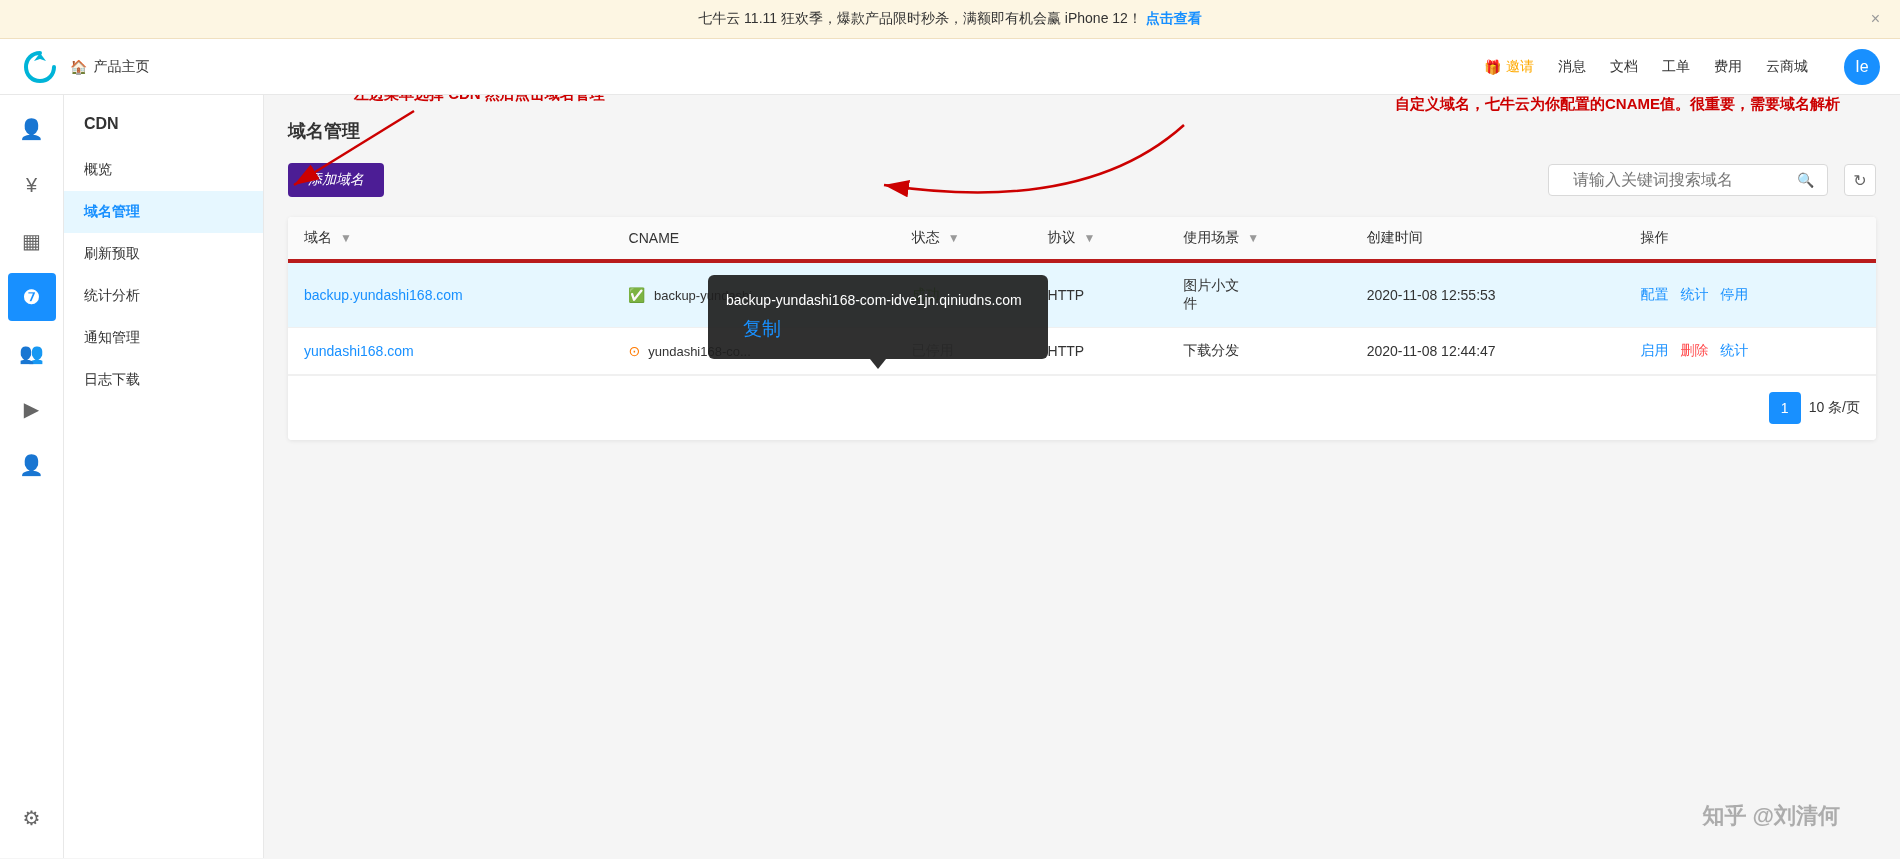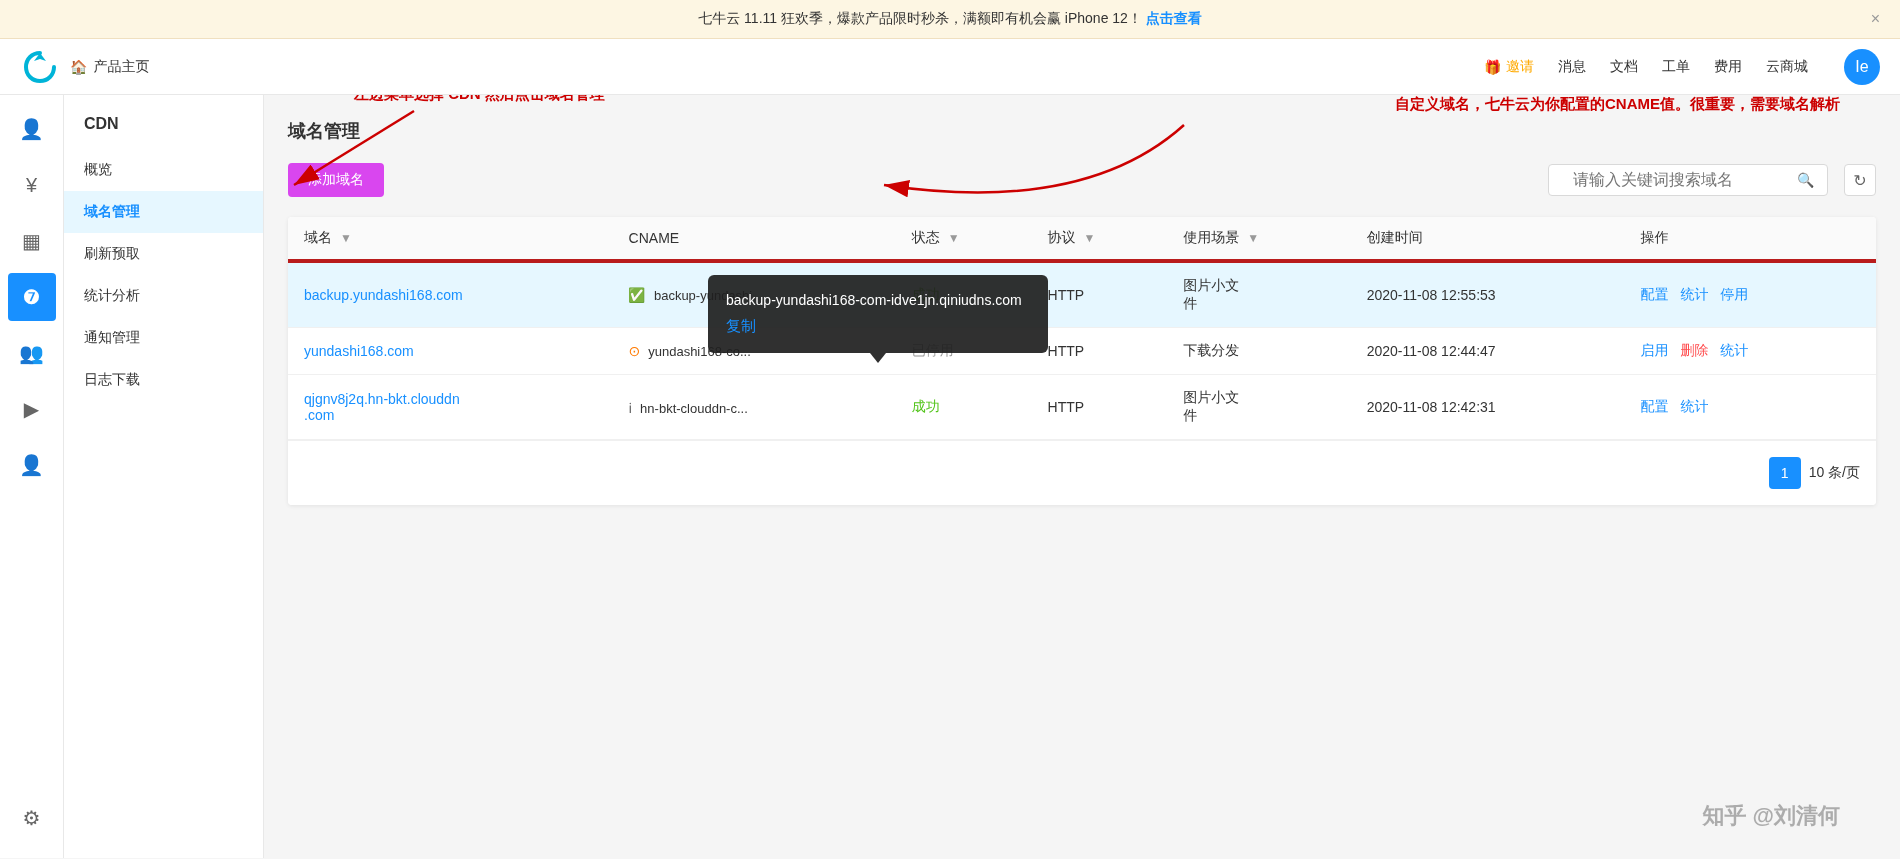--- a/index.html
+++ b/index.html
@@ -161,27 +161,28 @@
     }
 
     
     .toolbar {
       display: flex;
       align-items: center;
       margin-bottom: 20px;
       gap: 16px;
     }
     .btn-add {
-      background: #d946ef;
+      background: #4c1d95;
       color: #fff;
       border: none;
       padding: 8px 20px;
       border-radius: 4px;
       font-size: 14px;
       cursor: pointer;
+      font-style: italic;
     }
     .search-box {
       margin-left: auto;
       display: flex;
       align-items: center;
       border: 1px solid #d9d9d9;
       border-radius: 4px;
       padding: 6px 12px;
       background: #fff;
       width: 280px;
@@ -263,22 +264,22 @@
       font-size: 14px;
       z-index: 100;
       max-width: 340px;
       line-height: 1.7;
       top: 330px;
       left: 570px;
     }
     .tooltip-copy {
       color: #1890ff;
       cursor: pointer;
-      margin-left: 0;
-      font-size: 15px;
+      margin-left: 17px;
+      font-size: 19px;
     }
     .tooltip-arrow {
       position: absolute;
       bottom: -10px;
       left: 50%;
       transform: translateX(-50%);
       width: 0;
       height: 0;
       border-left: 8px solid transparent;
       border-right: 8px solid transparent;
@@ -470,39 +471,20 @@
             <td>HTTP</td>
             <td>下载分发</td>
             <td>2020-11-08 12:44:47</td>
             <td>
               <span class="action-link">启用</span>
               <span class="action-link danger">删除</span>
               <span class="action-link">统计</span>
             </td>
           </tr>
 
-          <tr>
-            <td>
-              <a class="domain-link">qjgnv8j2q.hn-bkt.clouddn<br>.com</a>
-            </td>
-            <td>
-              <span style="color:#666;margin-right:4px;">ℹ</span>
-              <span class="cname-value">hn-bkt-clouddn-c...</span>
-            </td>
-            <td>
-              <span class="status-success">成功</span>
-            </td>
-            <td>HTTP</td>
-            <td>图片小文<br>件</td>
-            <td>2020-11-08 12:42:31</td>
-            <td>
-              <span class="action-link">配置</span>
-              <span class="action-link">统计</span>
-            </td>
-          </tr>
         </tbody>
       </table>
 
       <div class="tooltip-overlay" style="position:absolute; top:58px; left:420px;">
         <div>
           <span>backup-yundashi168-com-idve1jn.qiniudns.com</span>
           <span class="tooltip-copy">复制</span>
         </div>
         <div class="tooltip-arrow"></div>
       </div>

